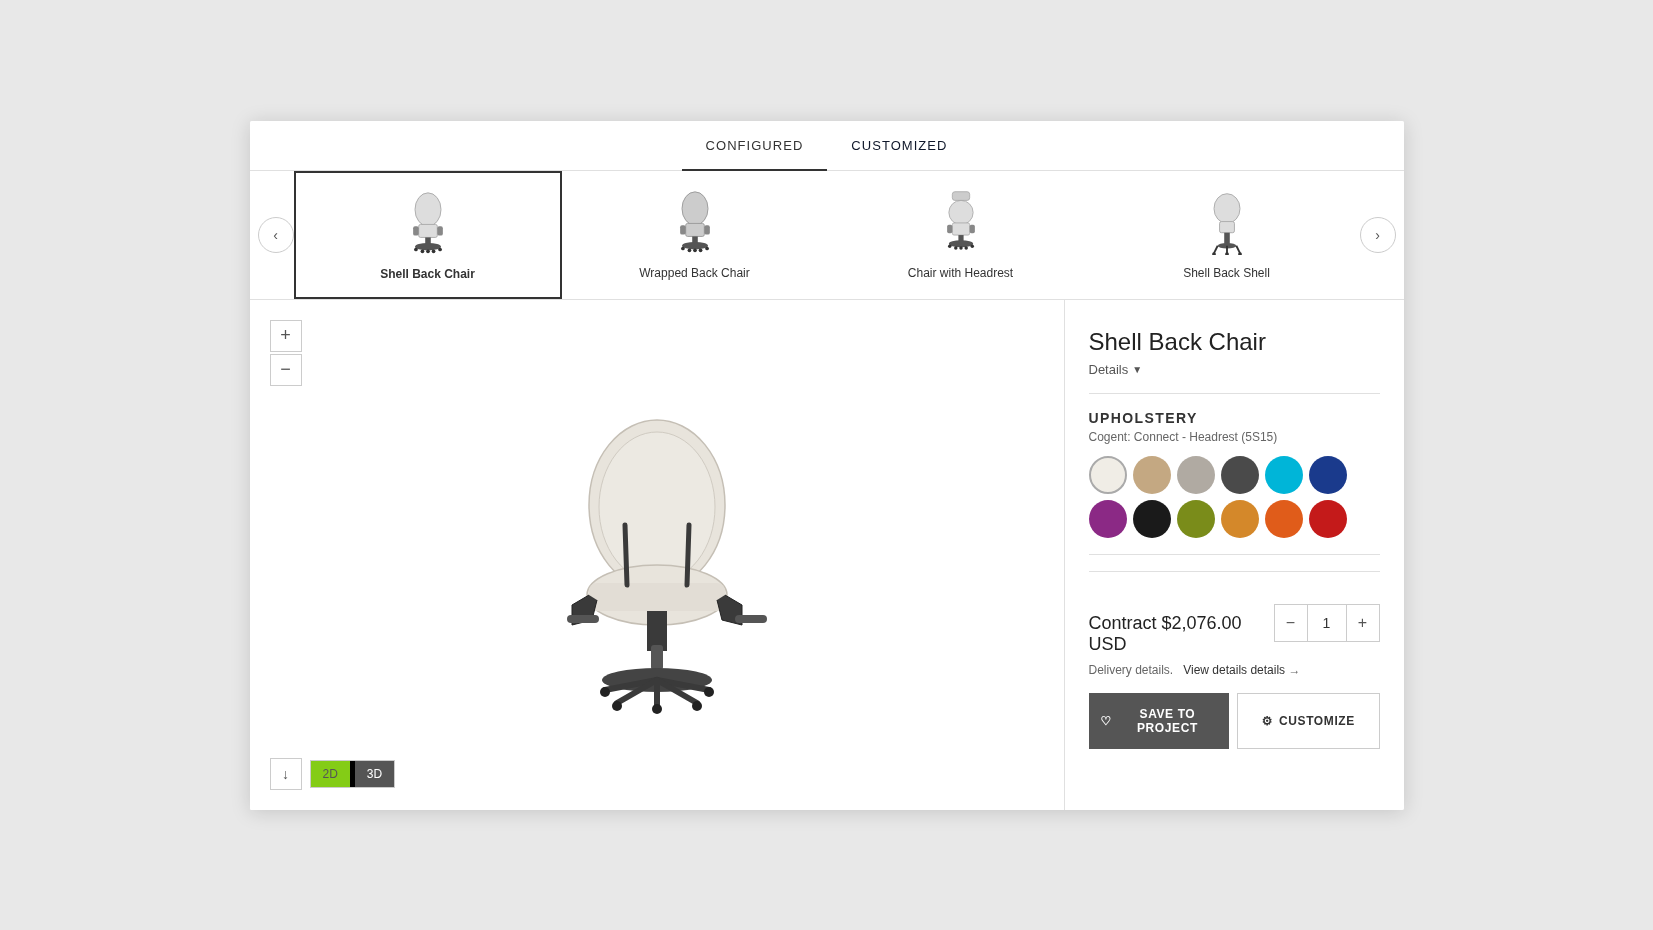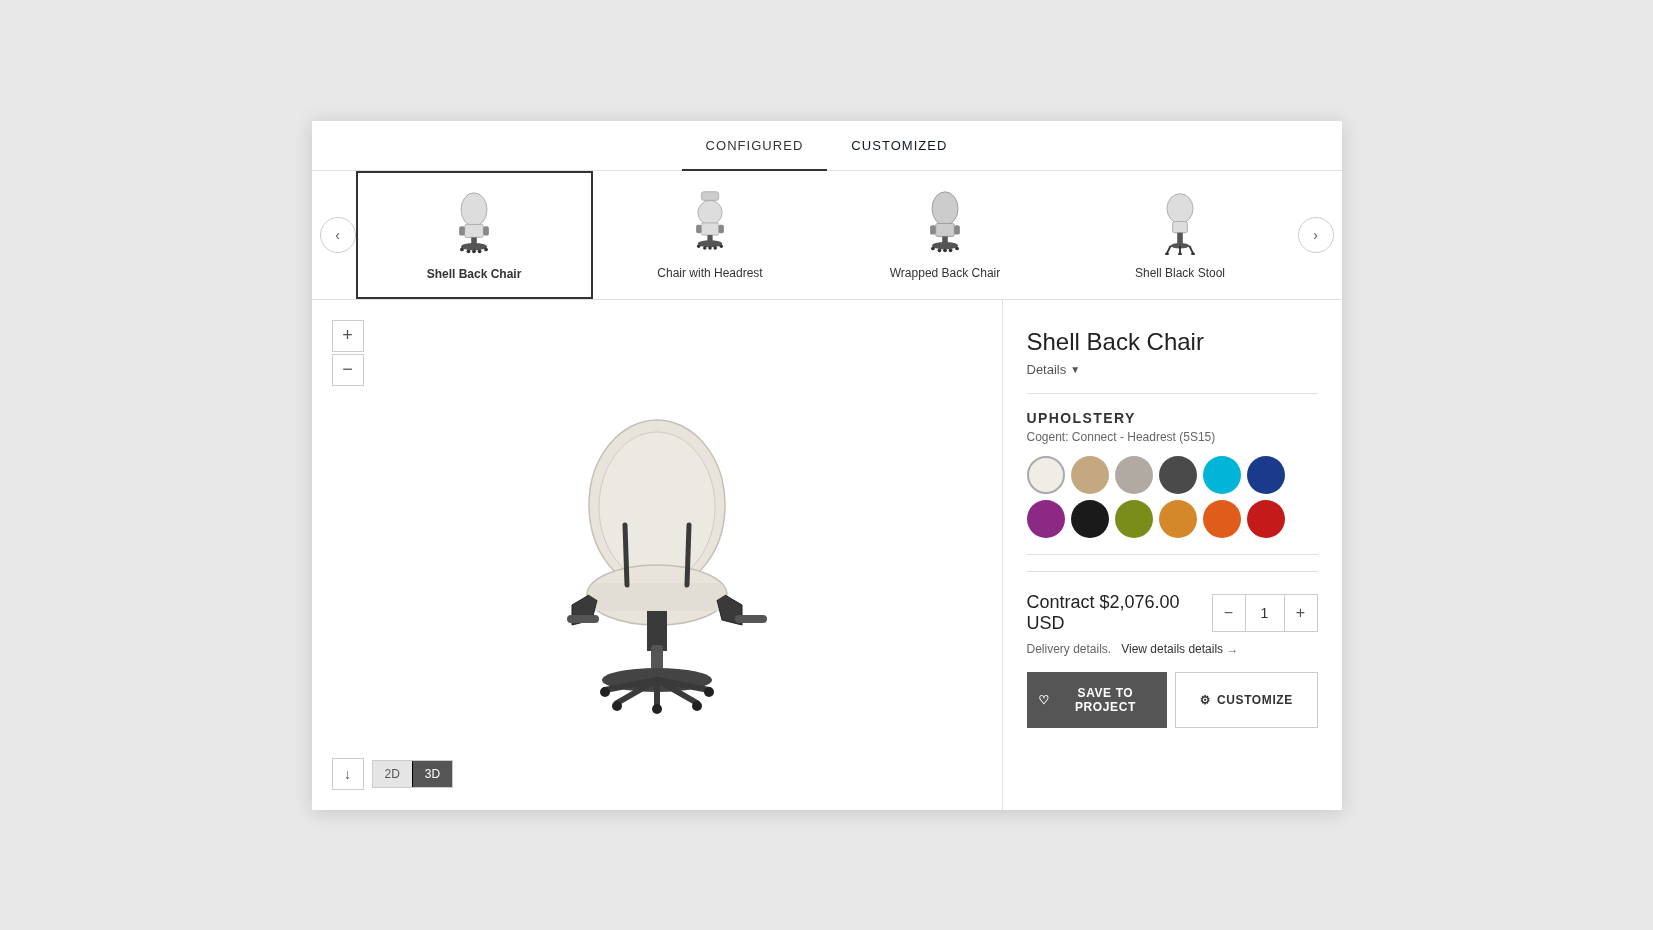--- a/index.html
+++ b/index.html
@@ -6,21 +6,21 @@
     body {
       background: #e8e8e8;
       font-family: -apple-system, BlinkMacSystemFont, 'Helvetica Neue', Arial, sans-serif;
       display: flex;
       justify-content: center;
       align-items: center;
       min-height: 100vh;
     }
     .app-container {
       background: #f5f5f5;
-      width: 1030px;
+      width: 1154px;
       border-radius: 2px;
       overflow: hidden;
       box-shadow: 0 2px 20px rgba(0,0,0,0.15);
     }
 
     
     .tabs-bar {
       background: #fff;
       display: flex;
       justify-content: center;
@@ -172,24 +172,24 @@
     }
     .view-toggle {
       display: flex;
       border: 1px solid #ccc;
       overflow: hidden;
     }
     .view-toggle-btn {
       padding: 6px 12px;
       font-size: 12px;
       cursor: pointer;
-      background: #e5e5e5;
+      background: #84cc16;
       color: #555;
       border: none;
-      border-right: 1px solid #000000;
+      border-right: 5px solid #000000;
     }
     .view-toggle-btn:last-child {
       border-right: none;
     }
     .view-toggle-btn.active {
       background: #555;
       color: #fff;
     }
 
     
@@ -257,20 +257,21 @@
     .price-qty-row {
       display: flex;
       align-items: center;
       justify-content: space-between;
       margin: 20px 0 8px;
     }
     .contract-price {
       font-size: 18px;
       font-weight: 500;
       color: #222;
+      margin-top: 21px;
     }
     .qty-control {
       display: flex;
       align-items: center;
       border: 1px solid #ccc;
       gap: 0;
     }
     .qty-btn {
       width: 32px;
       height: 36px;
@@ -366,20 +367,39 @@
             <rect x="27" y="50" width="6" height="8" fill="#555"></rect>
             <ellipse cx="30" cy="60" rx="14" ry="4" fill="#555"></ellipse>
             <circle cx="17" cy="63" r="2" fill="#333"></circle>
             <circle cx="24" cy="65" r="2" fill="#333"></circle>
             <circle cx="30" cy="65" r="2" fill="#333"></circle>
             <circle cx="36" cy="65" r="2" fill="#333"></circle>
             <circle cx="43" cy="63" r="2" fill="#333"></circle>
           </svg>
         </div>
         <div class="carousel-item-label">Shell Back Chair</div>
+      </div>
+
+      <div class="carousel-item">
+        <div class="carousel-item-image">
+          <svg class="chair-svg" viewBox="0 0 60 70" fill="none" xmlns="http://www.w3.org/2000/svg">
+            <ellipse cx="30" cy="20" rx="14" ry="18" fill="#ccc" stroke="#999" stroke-width="1"></ellipse>
+            <rect x="20" y="36" width="20" height="14" rx="2" fill="#ccc" stroke="#999" stroke-width="1"></rect>
+            <rect x="14" y="38" width="6" height="10" rx="2" fill="#888"></rect>
+            <rect x="40" y="38" width="6" height="10" rx="2" fill="#888"></rect>
+            <rect x="27" y="50" width="6" height="8" fill="#555"></rect>
+            <ellipse cx="30" cy="60" rx="14" ry="4" fill="#555"></ellipse>
+            <circle cx="17" cy="63" r="2" fill="#333"></circle>
+            <circle cx="24" cy="65" r="2" fill="#333"></circle>
+            <circle cx="30" cy="65" r="2" fill="#333"></circle>
+            <circle cx="36" cy="65" r="2" fill="#333"></circle>
+            <circle cx="43" cy="63" r="2" fill="#333"></circle>
+          </svg>
+        </div>
+        <div class="carousel-item-label">Wrapped Back Chair</div>
       </div>
 
       <div class="carousel-item">
         <div class="carousel-item-image">
           <svg class="chair-svg" viewBox="0 0 60 75" fill="none" xmlns="http://www.w3.org/2000/svg">
             <rect x="20" y="2" width="20" height="10" rx="3" fill="#ccc" stroke="#aaa" stroke-width="1"></rect>
             <rect x="27" y="12" width="6" height="6" fill="#888"></rect>
             <ellipse cx="30" cy="26" rx="14" ry="14" fill="#ddd" stroke="#aaa" stroke-width="1"></ellipse>
             <rect x="20" y="38" width="20" height="14" rx="2" fill="#ddd" stroke="#aaa" stroke-width="1"></rect>
             <rect x="14" y="40" width="6" height="10" rx="2" fill="#888"></rect>
@@ -392,52 +412,33 @@
             <circle cx="36" cy="67" r="2" fill="#333"></circle>
             <circle cx="43" cy="65" r="2" fill="#333"></circle>
           </svg>
         </div>
         <div class="carousel-item-label">Chair with Headrest</div>
       </div>
 
       <div class="carousel-item">
         <div class="carousel-item-image">
           <svg class="chair-svg" viewBox="0 0 60 70" fill="none" xmlns="http://www.w3.org/2000/svg">
-            <ellipse cx="30" cy="20" rx="14" ry="18" fill="#ccc" stroke="#999" stroke-width="1"></ellipse>
-            <rect x="20" y="36" width="20" height="14" rx="2" fill="#ccc" stroke="#999" stroke-width="1"></rect>
-            <rect x="14" y="38" width="6" height="10" rx="2" fill="#888"></rect>
-            <rect x="40" y="38" width="6" height="10" rx="2" fill="#888"></rect>
-            <rect x="27" y="50" width="6" height="8" fill="#555"></rect>
-            <ellipse cx="30" cy="60" rx="14" ry="4" fill="#555"></ellipse>
-            <circle cx="17" cy="63" r="2" fill="#333"></circle>
-            <circle cx="24" cy="65" r="2" fill="#333"></circle>
-            <circle cx="30" cy="65" r="2" fill="#333"></circle>
-            <circle cx="36" cy="65" r="2" fill="#333"></circle>
-            <circle cx="43" cy="63" r="2" fill="#333"></circle>
-          </svg>
-        </div>
-        <div class="carousel-item-label">Wrapped Back Chair</div>
-      </div>
-
-      <div class="carousel-item">
-        <div class="carousel-item-image">
-          <svg class="chair-svg" viewBox="0 0 60 70" fill="none" xmlns="http://www.w3.org/2000/svg">
             <ellipse cx="30" cy="20" rx="14" ry="16" fill="#ddd" stroke="#aaa" stroke-width="1"></ellipse>
             <rect x="22" y="34" width="16" height="12" rx="2" fill="#ddd" stroke="#aaa" stroke-width="1"></rect>
             <rect x="27" y="46" width="6" height="12" fill="#555"></rect>
             <ellipse cx="30" cy="60" rx="10" ry="3" fill="#555"></ellipse>
             <line x1="20" y1="60" x2="16" y2="68" stroke="#333" stroke-width="2"></line>
             <line x1="40" y1="60" x2="44" y2="68" stroke="#333" stroke-width="2"></line>
             <line x1="30" y1="60" x2="30" y2="68" stroke="#333" stroke-width="2"></line>
             <circle cx="16" cy="69" r="2" fill="#333"></circle>
             <circle cx="44" cy="69" r="2" fill="#333"></circle>
             <circle cx="30" cy="69" r="2" fill="#333"></circle>
           </svg>
         </div>
-        <div class="carousel-item-label">Shell Black Stool</div>
+        <div class="carousel-item-label">Shell Back Shell</div>
       </div>
 
     </div>
     <div class="carousel-arrow">›</div>
   </div>
 
   <div class="main-content">
 
     <div class="view-panel">
       <div class="zoom-controls">

